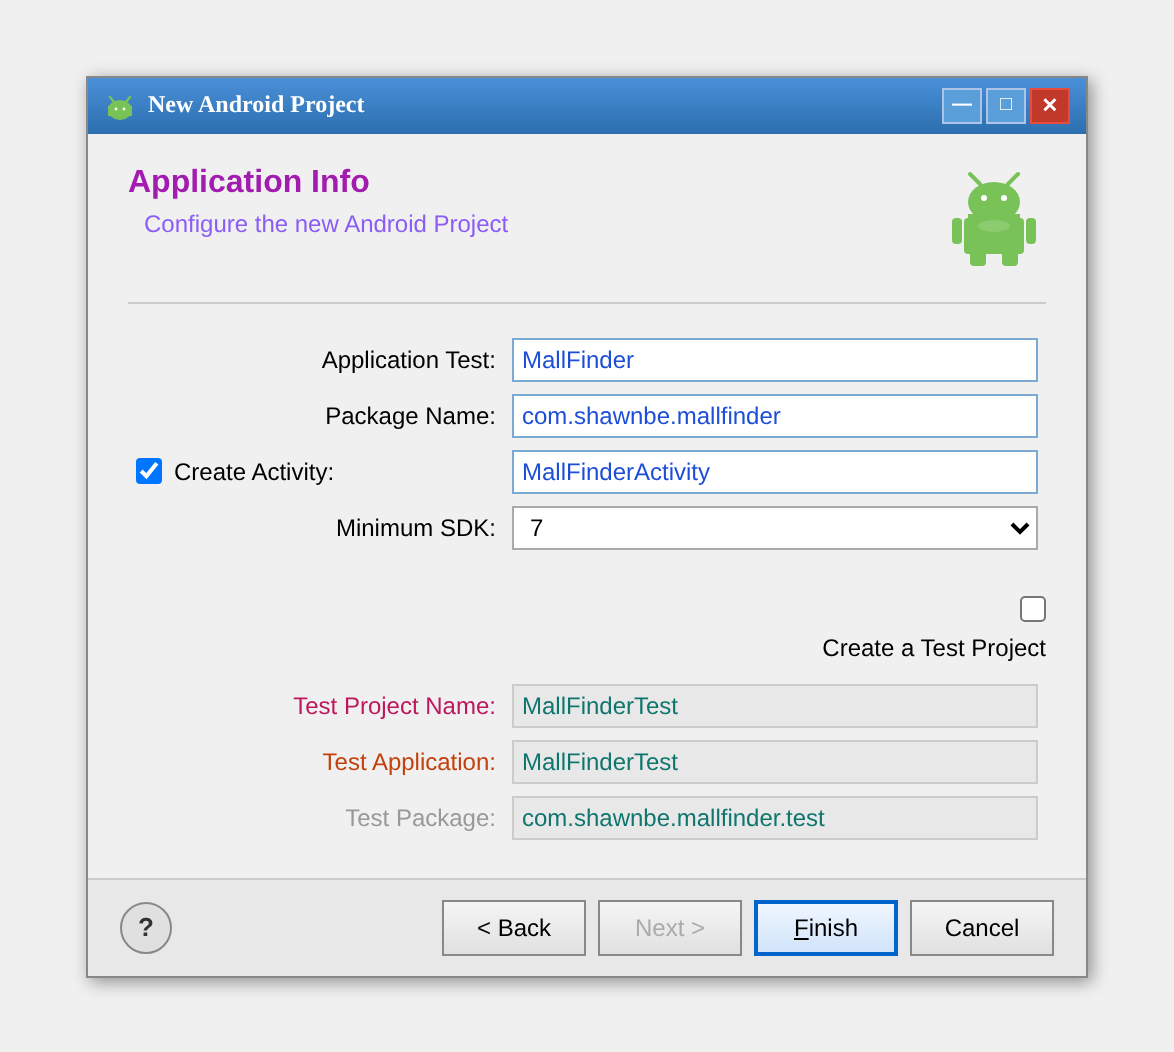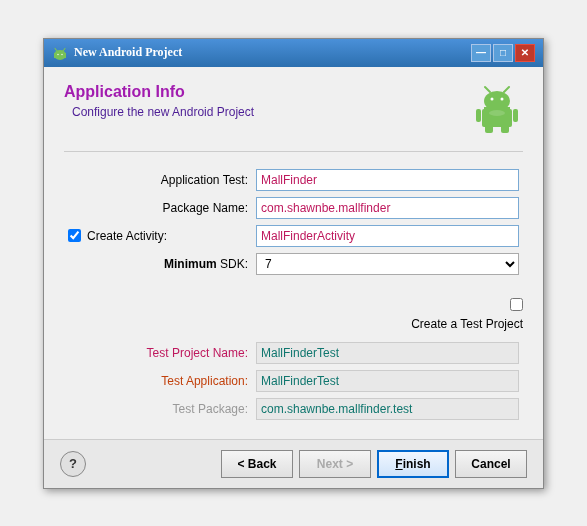--- a/index.html
+++ b/index.html
@@ -86,21 +86,21 @@
 
     .section-title {
       font-size: 16px;
       font-weight: bold;
       color: #a21caf;
       margin-bottom: 4px;
     }
 
     .section-subtitle {
       font-size: 12px;
-      color: #4c1d95;
+      color: #8b5cf6;
       margin-left: 8px;
     }
 
     .header-area {
       display: flex;
       justify-content: space-between;
       align-items: flex-start;
       margin-bottom: 16px;
     }
 
@@ -123,31 +123,31 @@
     .form-label {
       text-align: right;
       padding-right: 8px;
       white-space: nowrap;
       color: #000;
       font-size: 12px;
       min-width: 120px;
     }
 
     .form-label b {
-      font-weight: bold;
+      font-weight: normal;
     }
 
     .form-input {
       width: 100%;
       height: 22px;
       border: 1px solid #7aaad4;
       padding: 2px 4px;
       font-size: 12px;
       background: white;
-      color: #be185d;
+      color: #1d4ed8;
       outline: none;
     }
 
     .form-input.disabled {
       background: #e8e8e8;
       color: #0f766e;
       border-color: #ccc;
     }
 
     .checkbox-row {
@@ -210,21 +210,20 @@
       min-width: 72px;
       padding: 0 12px;
       font-size: 12px;
       border: 1px solid #888;
       background: linear-gradient(to bottom, #f5f5f5, #e0e0e0);
       cursor: pointer;
       color: #000;
       display: flex;
       align-items: center;
       justify-content: center;
-      font-weight: bold;
     }
 
     .btn.primary {
       border: 2px solid #0066cc;
       background: linear-gradient(to bottom, #f0f6ff, #d0e4fa);
     }
 
     .btn.disabled {
       color: #aaa;
       cursor: default;

